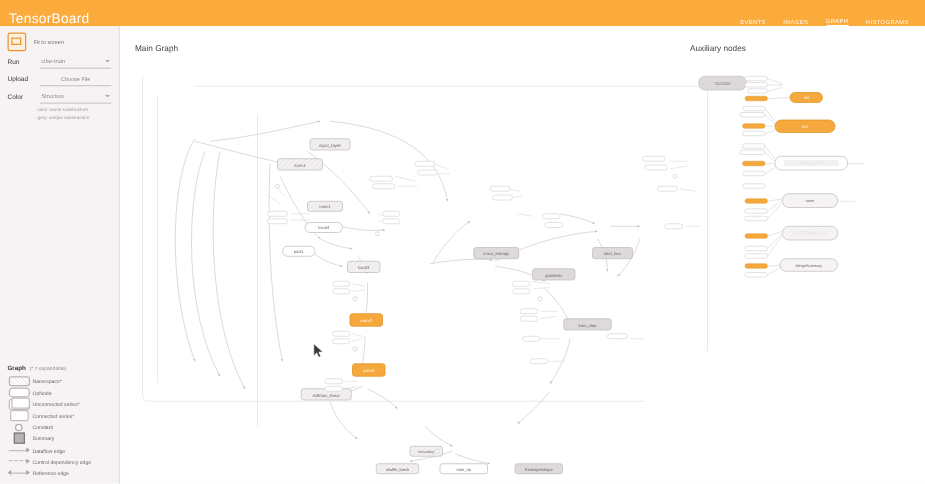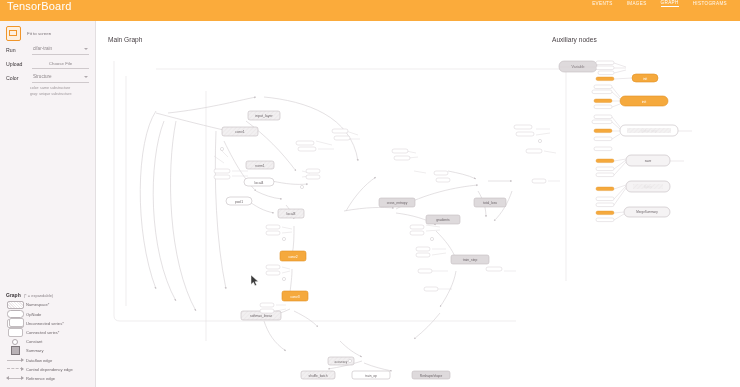--- a/index.html
+++ b/index.html
@@ -14,21 +14,21 @@
     width: 740px; height: 387px;
     background: #fafafa;
   }
 
   
   #topbar {
     position: absolute; left: 0; top: 0;
     width: 740px; height: 21px;
     background: #f9a825;
     background: #fbab3b;
-    display: flex; align-items: flex-start;
+    display: flex; align-items: flex-end;
     box-sizing: border-box;
     padding: 0 9px 0 7px;
   }
   #brand {
     color: #ffffff;
     font-size: 11px;
     letter-spacing: .2px;
     white-space: nowrap;
   }
   #tabs {

